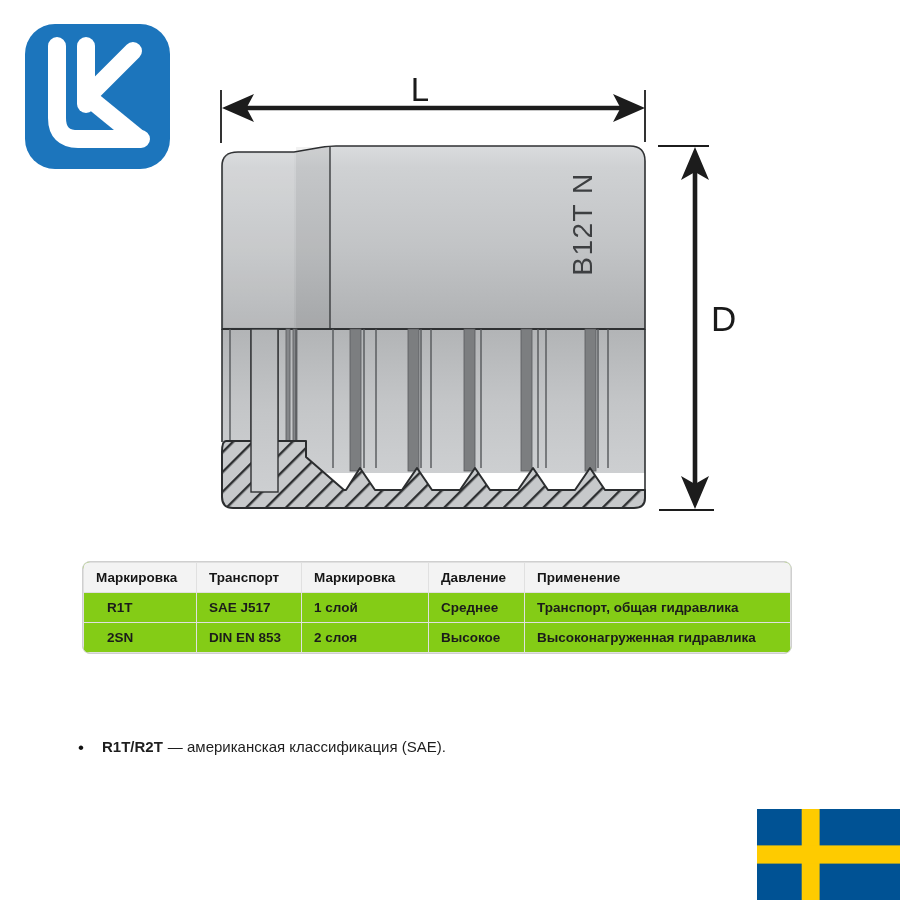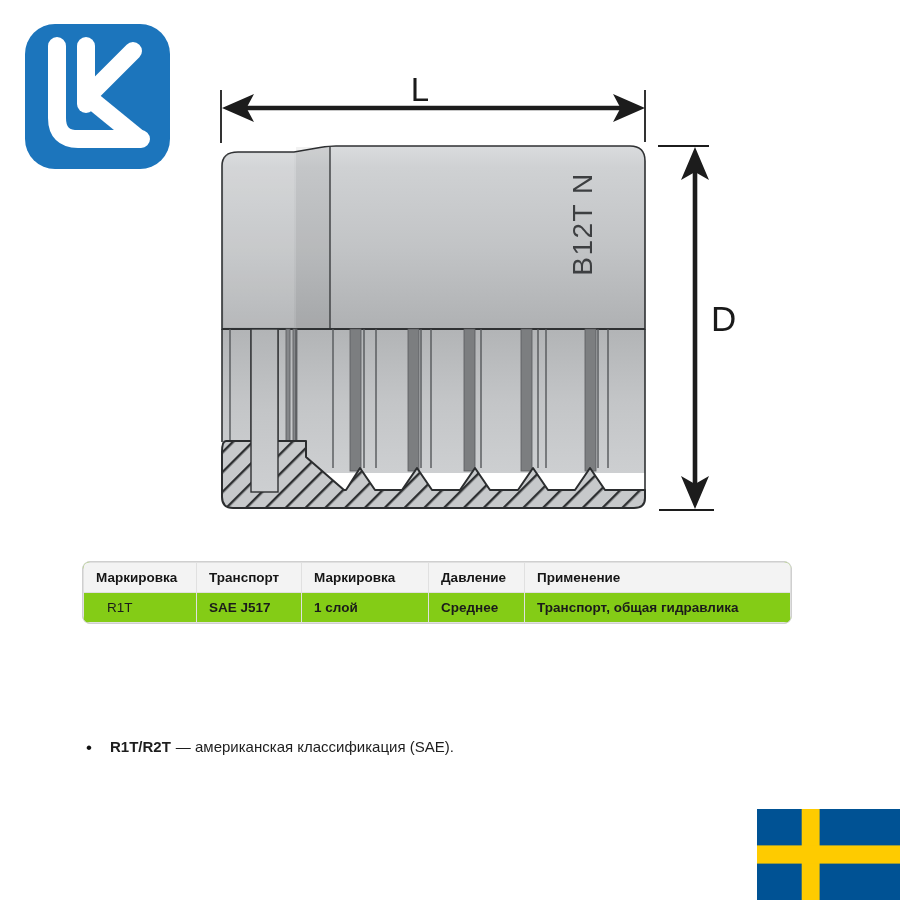--- a/index.html
+++ b/index.html
@@ -19,26 +19,26 @@
   
   .table-wrap {
     position:absolute; left:82px; top:561px; width:708px;
     border:1px solid #cfcfcf; border-radius:8px; overflow:hidden; background:#84cc16;
   }
   table.spec { width:100%; border-collapse:collapse; font-size:13.5px; color:#1b1b1b; }
   table.spec th, table.spec td {
     border:1px solid #e0e0e0; text-align:left; padding:7px 12px; white-space:nowrap;font-weight:bold;
   }
   table.spec th { background:#f3f3f3; font-weight:600; color:#161616; }
-  table.spec td.mark { font-weight:400;padding-left:23px; }
+  table.spec td.mark { font-weight:700;padding-left:23px; }
   table.spec col.c1 { width:113px; } table.spec col.c2 { width:105px; }
   table.spec col.c3 { width:127px; } table.spec col.c4 { width:96px; }
 
   
-  .bullets { position:absolute; left:84px; top:738px; margin:0; padding:0; }
+  .bullets { position:absolute; left:76px; top:738px; margin:0; padding:0; }
   .bullets li {
     list-style:none; position:relative; padding-left:26px; margin-bottom:20px;
     font-size:15px; color:#1e1e1e; line-height:1.25;
   }
   .bullets li::before {
     content:"•"; position:absolute; left:2px; top:-1px; font-size:17px; color:#111;
   }
   .bullets b { margin-right:5px; }
 
   
@@ -164,20 +164,27 @@
         </tr>
       </thead>
       <tbody>
         <tr>
           <td class="mark">R1T</td>
           <td>SAE J517</td>
           <td>1 слой</td>
           <td>Среднее</td>
           <td>Транспорт, общая гидравлика</td>
         </tr>
+        <tr>
+          <td class="mark">2SN</td>
+          <td>DIN EN 853</td>
+          <td>2 слоя</td>
+          <td>Высокое</td>
+          <td>Высоконагруженная гидравлика</td>
+        </tr>
       </tbody>
     </table>
   </div>
 
   <ul class="bullets">
     <li>
       <b>R1T/R2T</b><span>— американская классификация (SAE).</span>
     </li>
   </ul>
 

